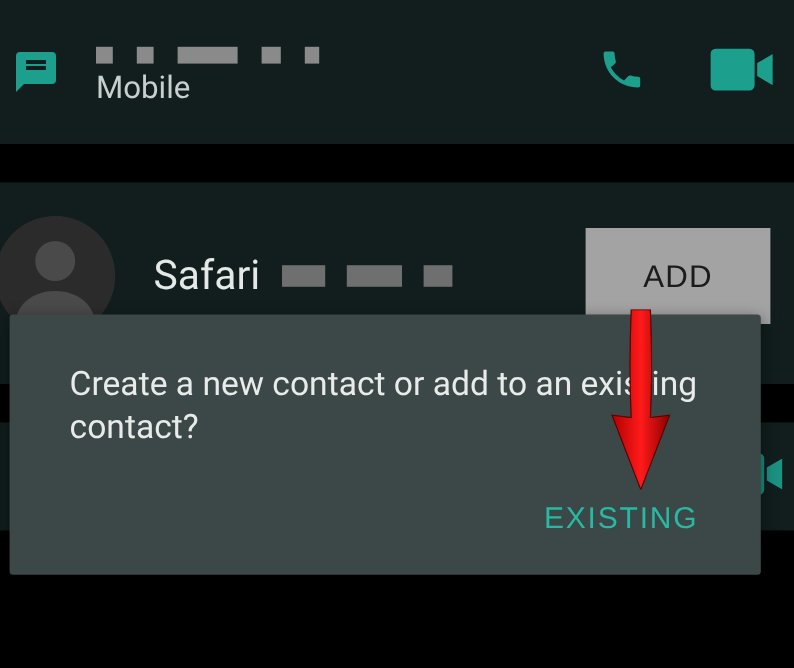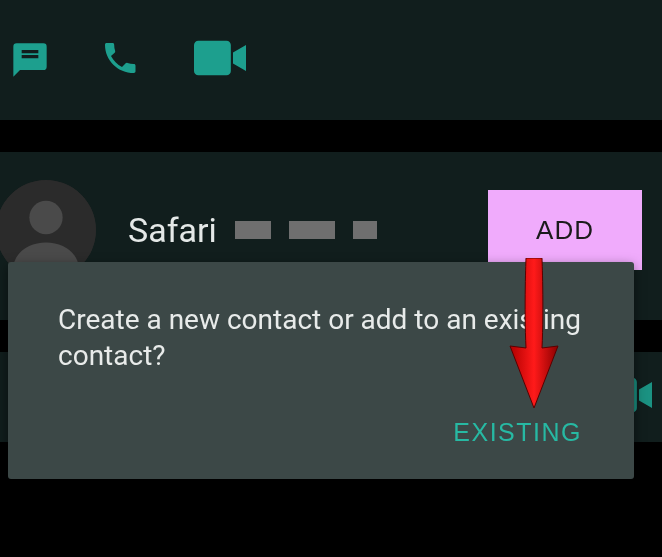--- a/index.html
+++ b/index.html
@@ -51,21 +51,21 @@
   .card-title {
     font-size: 34px; color: #e4e8e7; margin-left: 32px; flex: 1;
     display: flex; align-items: center; gap: 18px;
   }
   .card-title .redact-row2 { display: flex; gap: 18px; align-items: center; }
   .rr { background: #6f6f6f; height: 18px; }
   .rr1 { width: 36px; }
   .rr2 { width: 46px; }
   .rr3 { width: 24px; }
   .add-btn {
-    background: #f0abfc; color: #1b1b1b; font-size: 26px;
+    background: #a3a3a3; color: #1b1b1b; font-size: 26px;
     font-weight: 500; letter-spacing: 1px;
     width: 154px; height: 80px; display: flex;
     align-items: center; justify-content: center;
     border: none; cursor: pointer;
   }
 
   .lower-strip {
     position: absolute; top: 352px; left: 0; right: 0; height: 90px;
     background: #111e1d;
     display: flex; justify-content: space-between; align-items: center;
@@ -104,20 +104,30 @@
 </style>
 </head>
 <body>
 
 <div class="topbar">
   <span class="msg-icon">
     <svg viewBox="0 0 24 24" fill="currentColor">
         <path d="M20 2H4a2 2 0 0 0-2 2v18l4-4h14a2 2 0 0 0 2-2V4a2 2 0 0 0-2-2zM7 9h10v2H7zm0-3h10v2H7z"></path>
       </svg>
   </span>
+  <div class="contact-head">
+    <div class="redact-row">
+      <span class="redact r1"></span>
+      <span class="redact r2"></span>
+      <span class="redact r3"></span>
+      <span class="redact r4"></span>
+      <span class="redact r5"></span>
+    </div>
+    <div class="head-label">Mobile</div>
+  </div>
   <div class="head-icons">
     <span class="call-icon">
       <svg viewBox="0 0 24 24" fill="currentColor">
           <path d="M6.6 10.8c1.4 2.8 3.8 5.1 6.6 6.6l2.2-2.2c.3-.3.7-.4 1.1-.2 1.2.4 2.5.6 3.8.6.6 0 1 .4 1 1V20c0 .6-.4 1-1 1C10.6 21 3 13.4 3 4c0-.6.4-1 1-1h3.5c.6 0 1 .4 1 1 0 1.3.2 2.6.6 3.8.1.4 0 .8-.3 1.1L6.6 10.8z"></path>
         </svg>
     </span>
     <span class="vid-icon">
       <svg viewBox="0 0 24 16" fill="currentColor">
           <path d="M2 0h13a2 2 0 0 1 2 2v12a2 2 0 0 1-2 2H2a2 2 0 0 1-2-2V2a2 2 0 0 1 2-2zM24 2v12l-6-3.5v-5L24 2z"></path>
         </svg>

